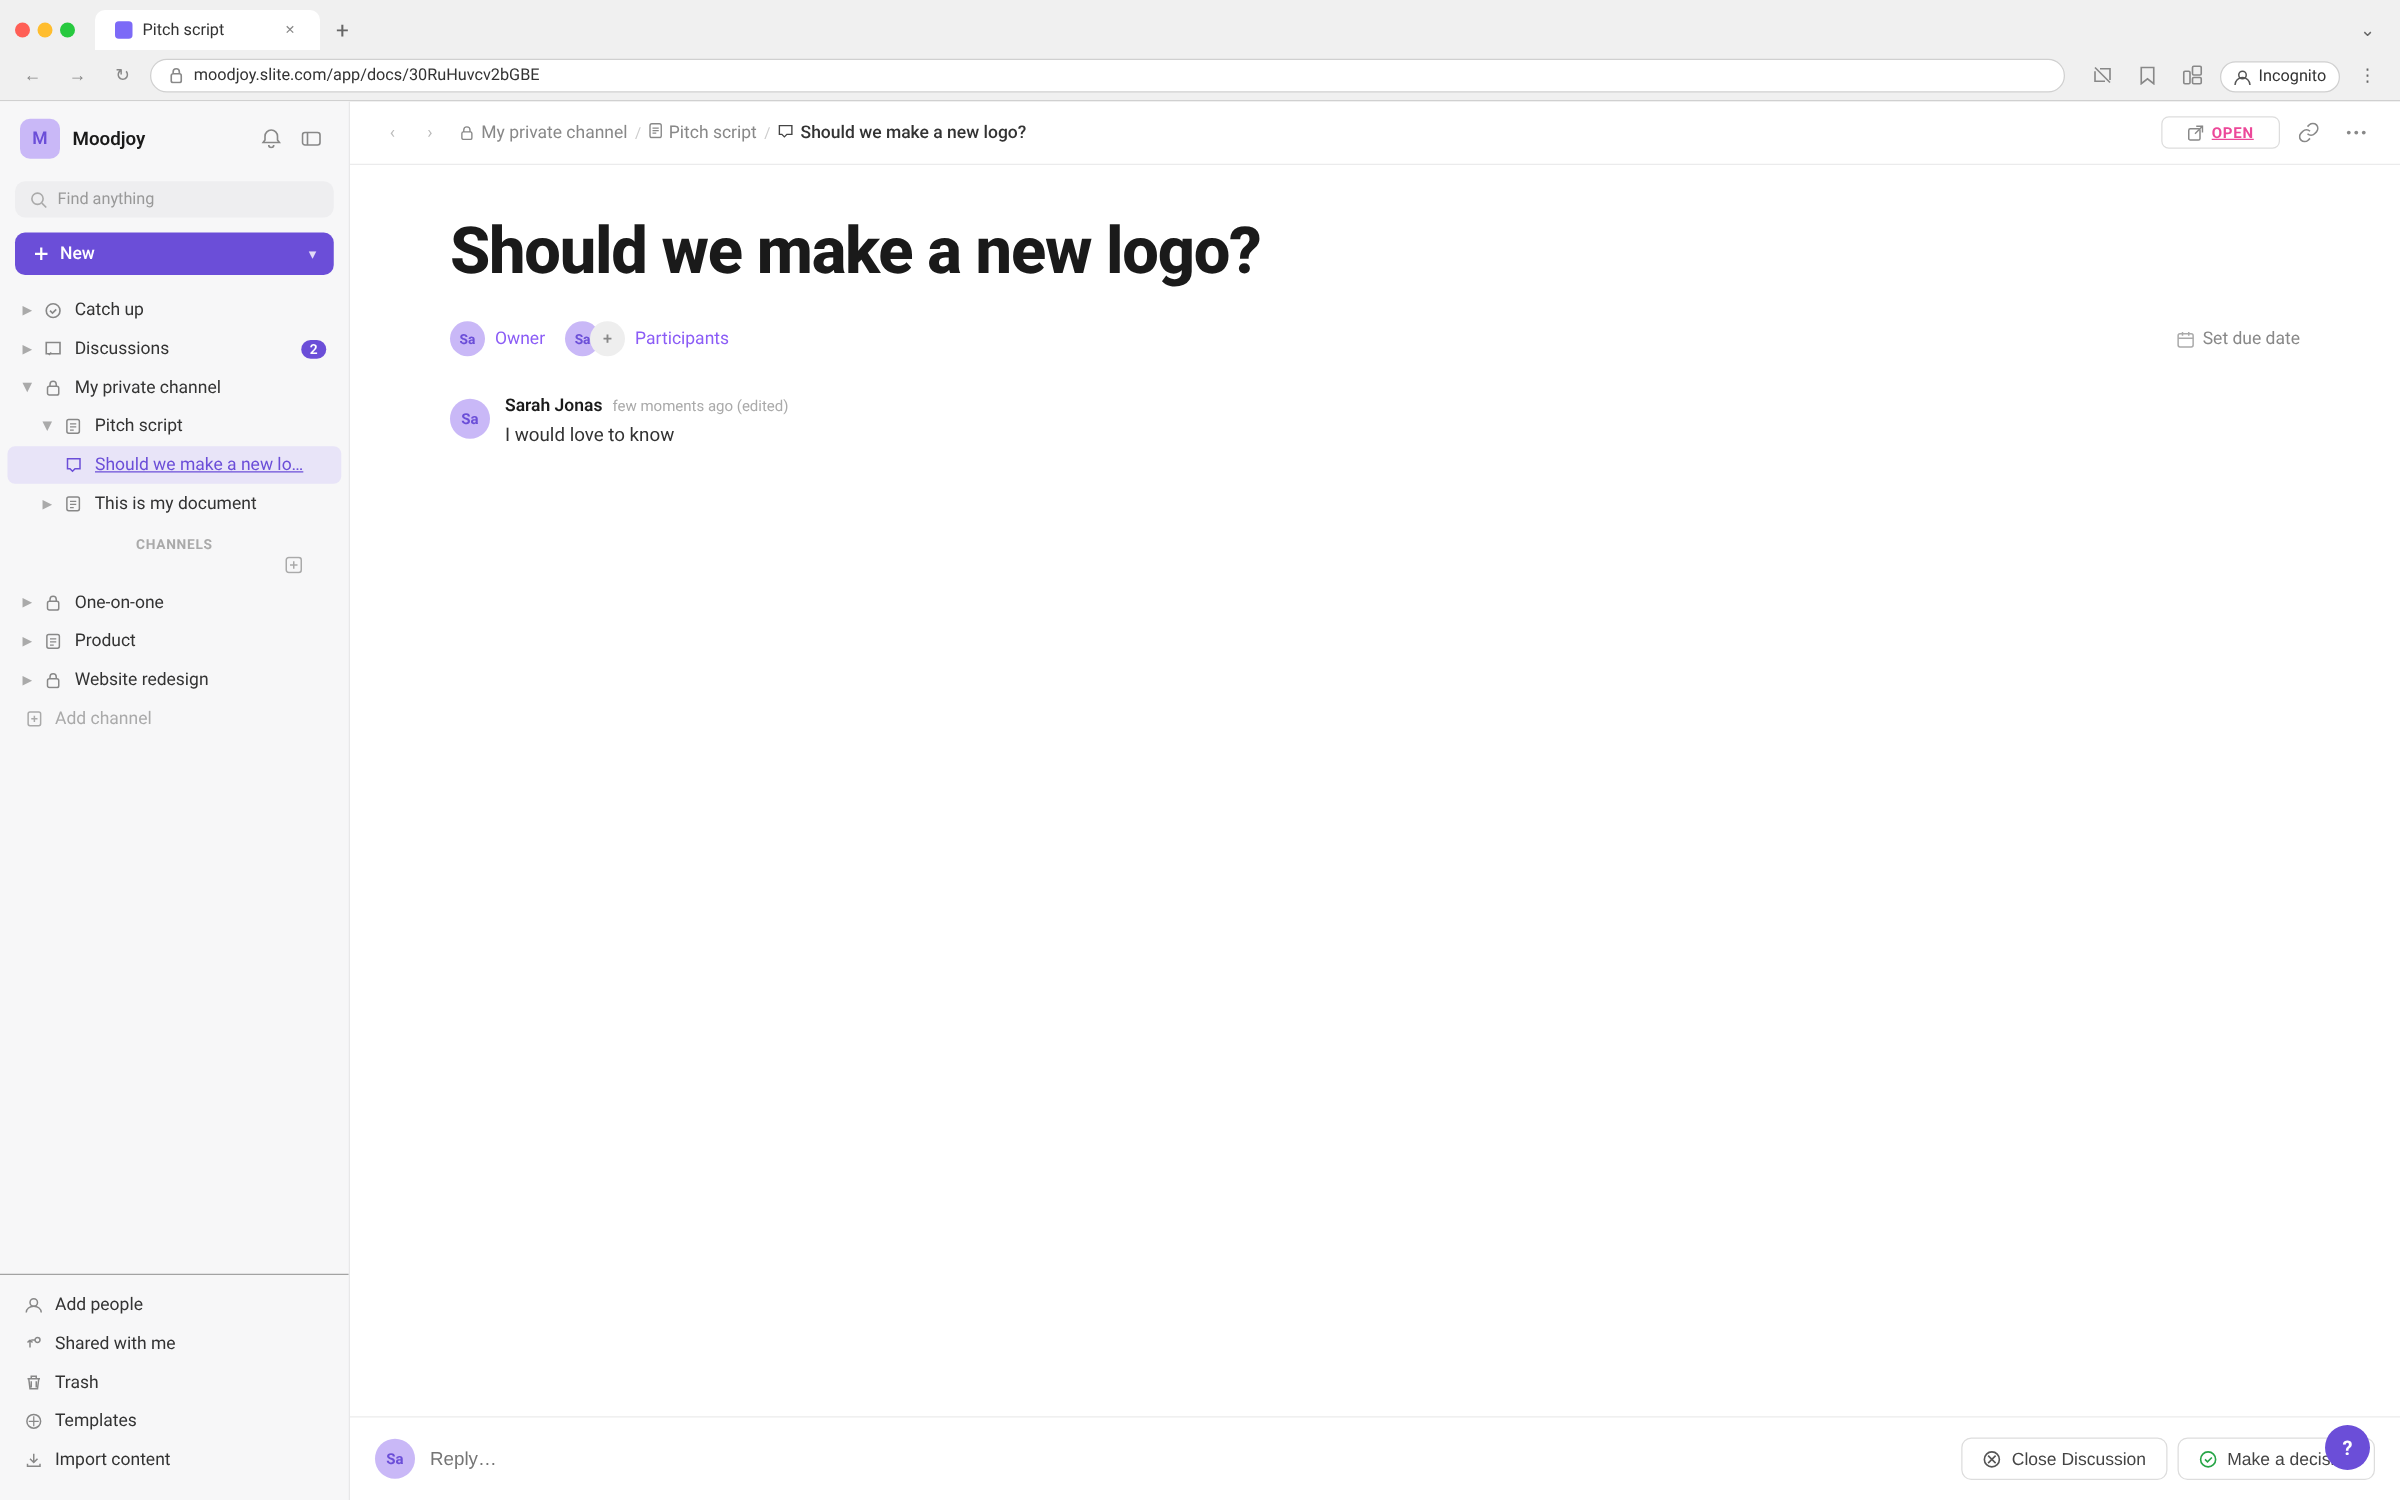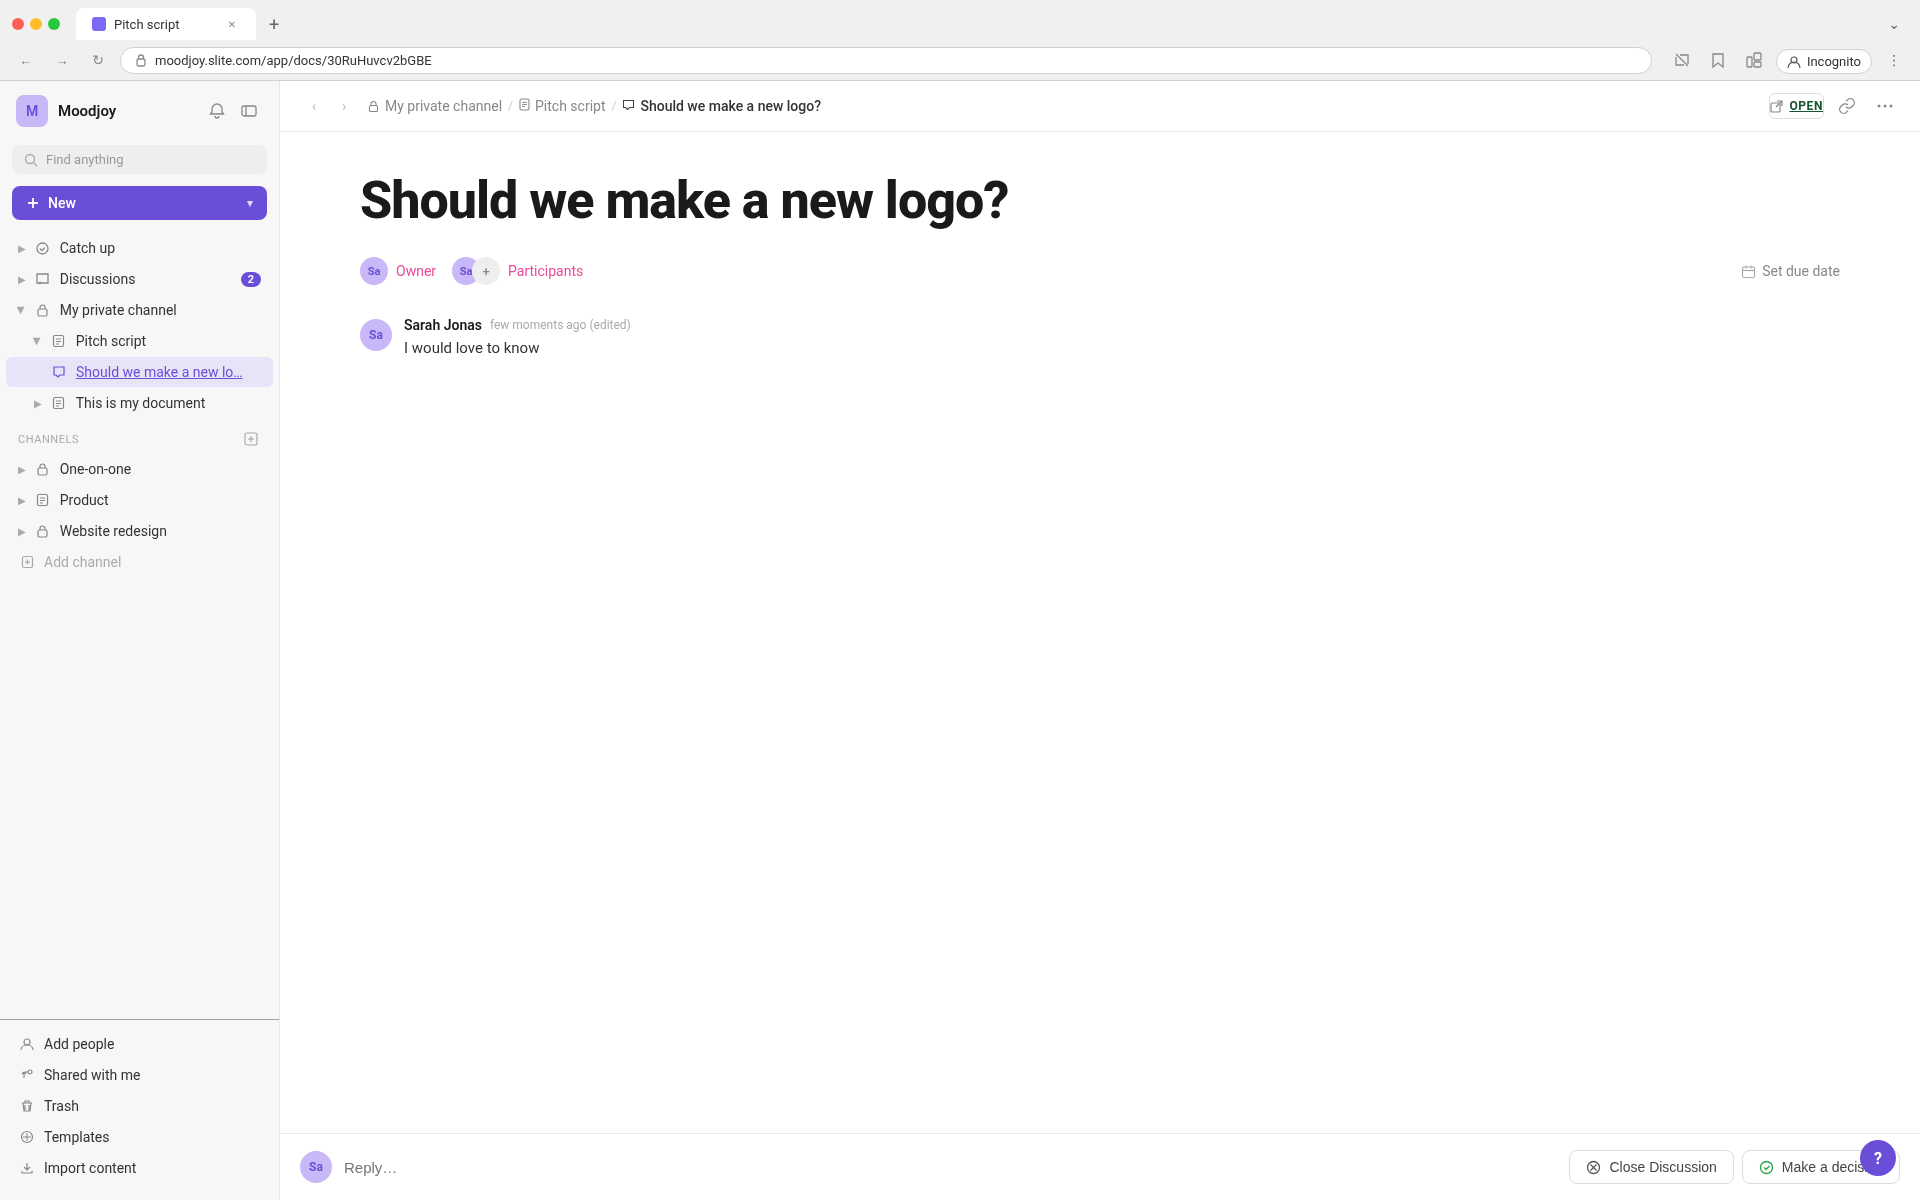--- a/index.html
+++ b/index.html
@@ -275,28 +275,29 @@
       font-size: 11px;
       font-weight: 600;
     }
     .chevron {
       font-size: 10px;
       color: #aaa;
     }
     .nav-item-indent1 { padding-left: 28px; }
     .nav-item-indent2 { padding-left: 44px; }
     .nav-section-label {
-      padding: 10px 18px 4px;
+      padding: 10px 34px 4px;
       font-size: 11px;
-      font-weight: 400;
+      font-weight: 700;
       color: #aaa;
       text-transform: uppercase;
       letter-spacing: 0.05em;
       display: flex;
       align-items: center;
+      flex-direction: column;
     }
     .nav-section-action {
       margin-left: auto;
       cursor: pointer;
       width: 20px;
       height: 20px;
       display: flex;
       align-items: center;
       justify-content: center;
       border-radius: 4px;
@@ -378,23 +379,23 @@
       display: flex;
       align-items: center;
       gap: 8px;
     }
     .open-btn {
       display: flex;
       align-items: center;
       gap: 6px;
       border: 1px solid #ddd;
       border-radius: 6px;
-      padding: 5px 0;
+      padding: 5px 20px;
       font-size: 13px;
-      color: #14532d;
+      color: #ec4899;
       cursor: pointer;
       font-weight: 500;
       text-decoration: underline;
     }
     .top-bar-icon-btn {
       width: 30px;
       height: 30px;
       display: flex;
       align-items: center;
       justify-content: center;
@@ -451,21 +452,21 @@
     }
     .meta-avatar-group .meta-avatar:not(:first-child) {
       margin-left: -8px;
     }
     .meta-avatar.plus-avatar {
       background: #eee;
       color: #888;
       font-size: 13px;
       font-weight: 500;
     }
-    .meta-label { font-size: 14px; color: #ec4899; }
+    .meta-label { font-size: 14px; color: #8b5cf6; }
     .set-due-date {
       display: flex;
       align-items: center;
       gap: 6px;
       font-size: 14px;
       color: #888;
       cursor: pointer;
       margin-left: auto;
     }
 

